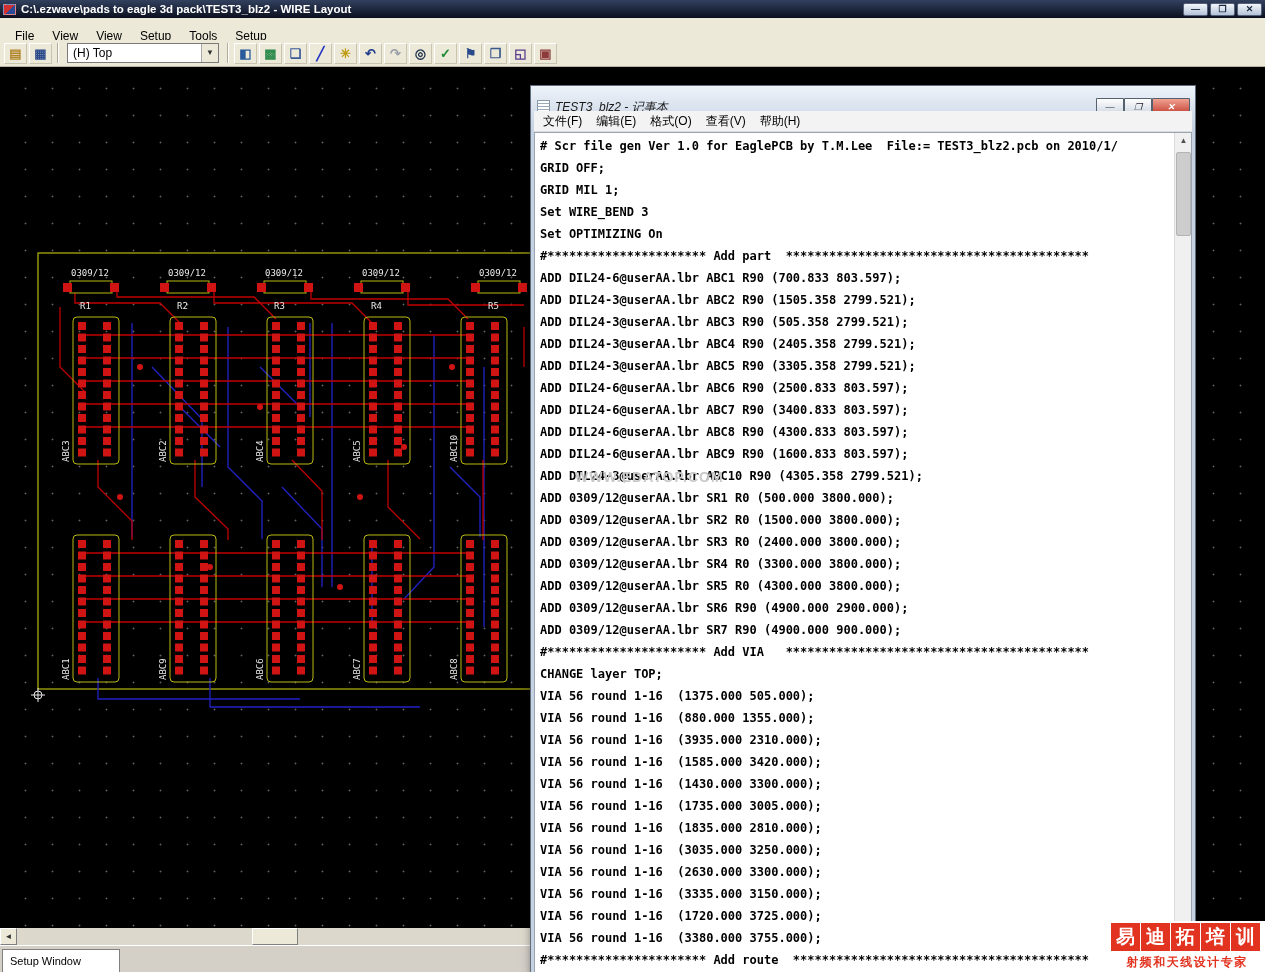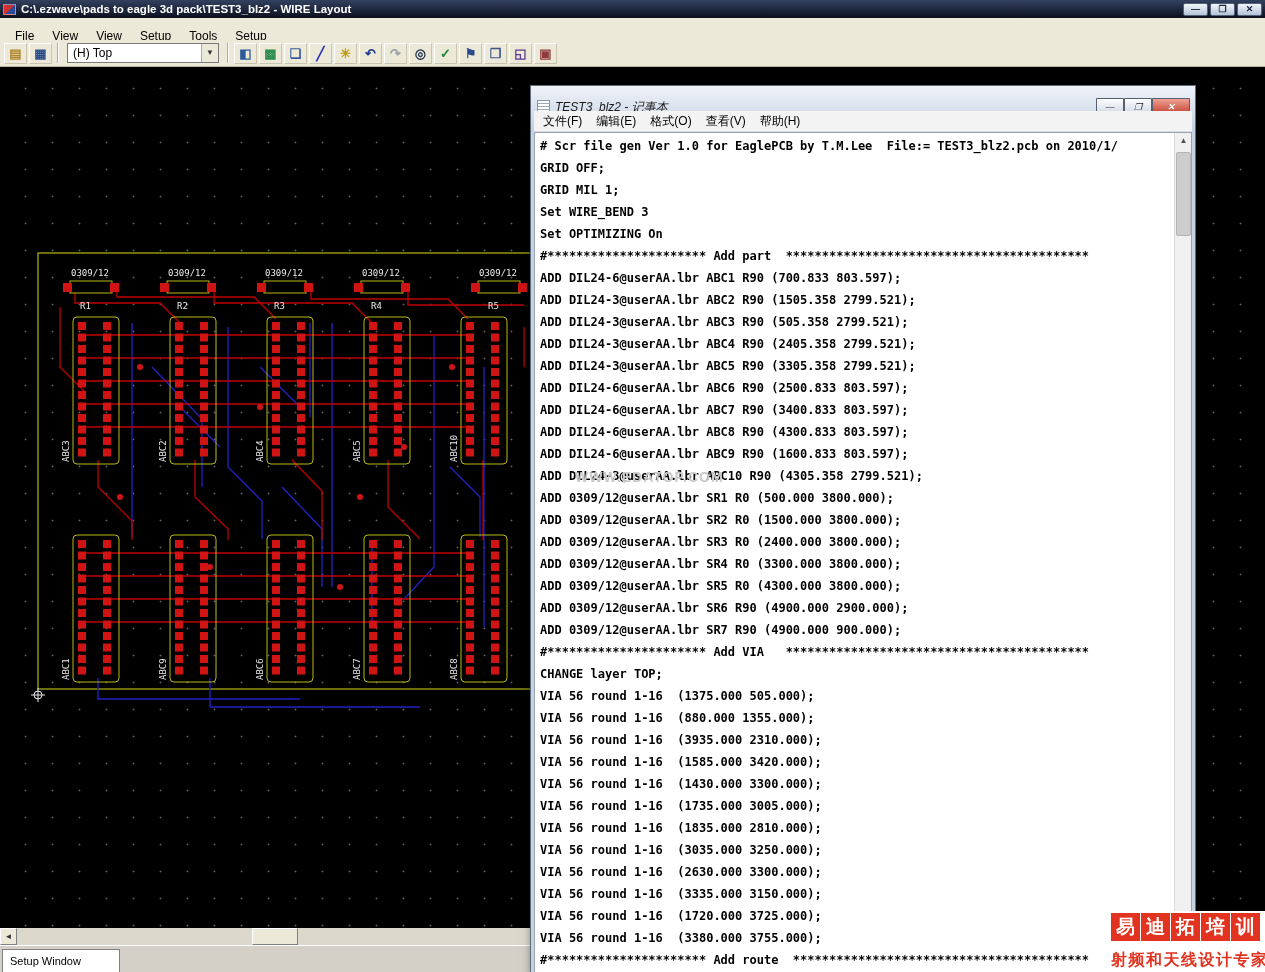--- a/index.html
+++ b/index.html
@@ -121,22 +121,22 @@
   .np-scroll { position:absolute; right:0; top:0; bottom:0; width:17px; background:#f0f0f0; border-left:1px solid #dcdcdc; }
   .np-sc-btn { width:17px; height:17px; font-size:8px; line-height:16px; text-align:center; color:#505050; background:#f0f0f0; }
   .np-sc-btn.bottom { position:absolute; bottom:0; }
   .np-sc-thumb { position:absolute; top:19px; left:1px; width:15px; height:84px; background:#cdcdcd; border:1px solid #b4b4b4; border-radius:2px; }
 
   
   .logo { position:absolute; right:0; bottom:0; width:156px; background:#fff; padding:2px 2px 1px 2px; }
   .logo-blocks { display:flex; gap:1px; }
   .logo-block { width:29px; height:28px; background:#e23320; color:#fff; font-size:19px; font-weight:bold;
     display:flex; align-items:center; justify-content:center; font-family:"DejaVu Sans",sans-serif; }
-  .logo-sub { color:#e23320; font-size:16px; font-weight:bold; letter-spacing:1.5px;
-    padding-top:9px; white-space:nowrap; font-family:"DejaVu Sans",sans-serif; }
+  .logo-sub { color:#e23320; font-size:12px; font-weight:bold; letter-spacing:1.5px;
+    text-align:center; padding-top:3px; white-space:nowrap; font-family:"DejaVu Sans",sans-serif; }
 </style>
 </head>
 <body>
 
 <div class="screen">
 
   <div class="titlebar">
     <span class="app-icon"></span>
     <span>C:\.ezwave\pads to eagle 3d pack\TEST3_blz2 - WIRE Layout</span>
     <span class="win-btns">

